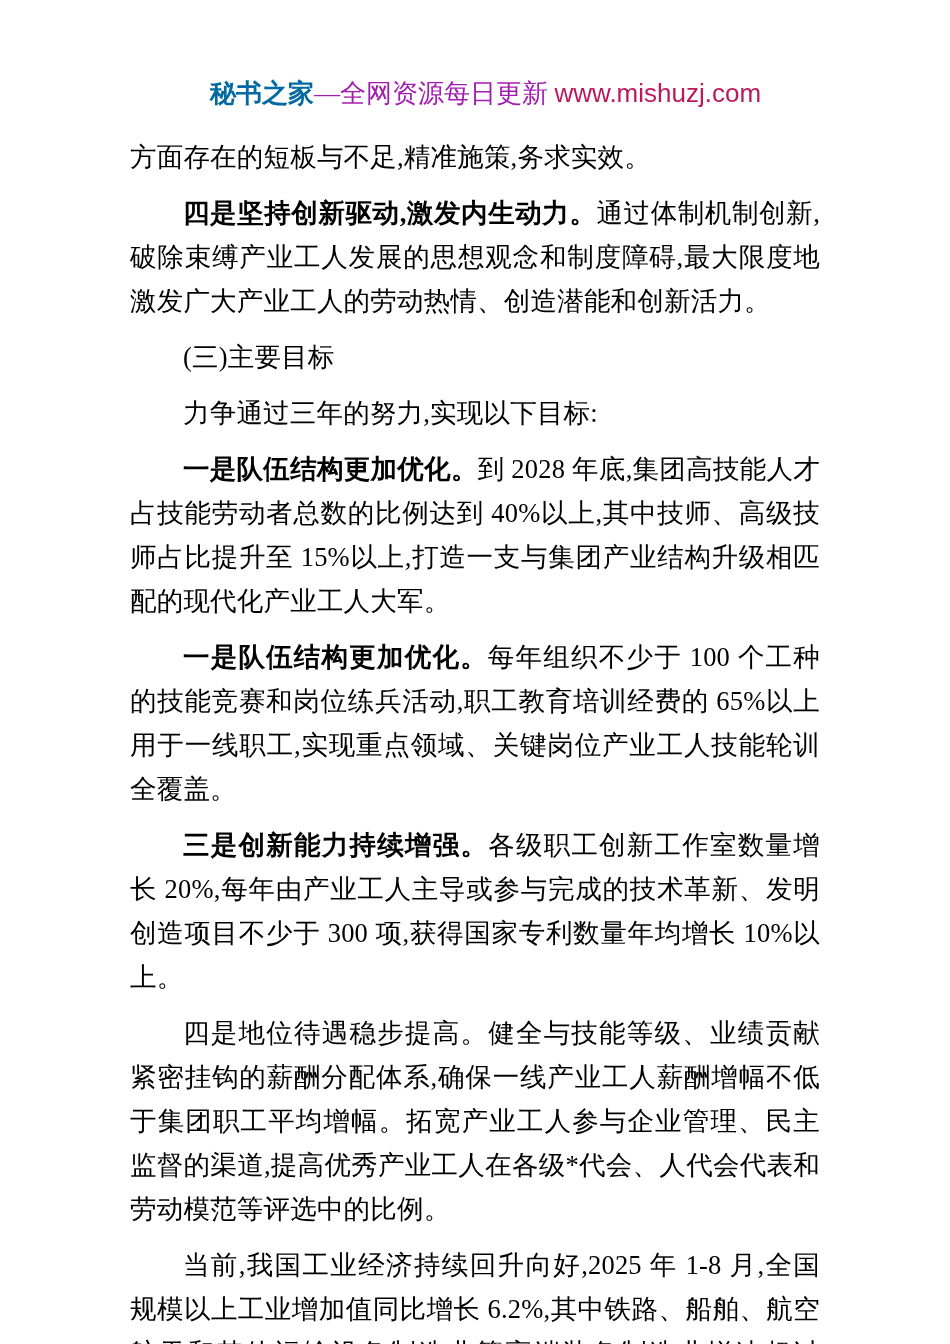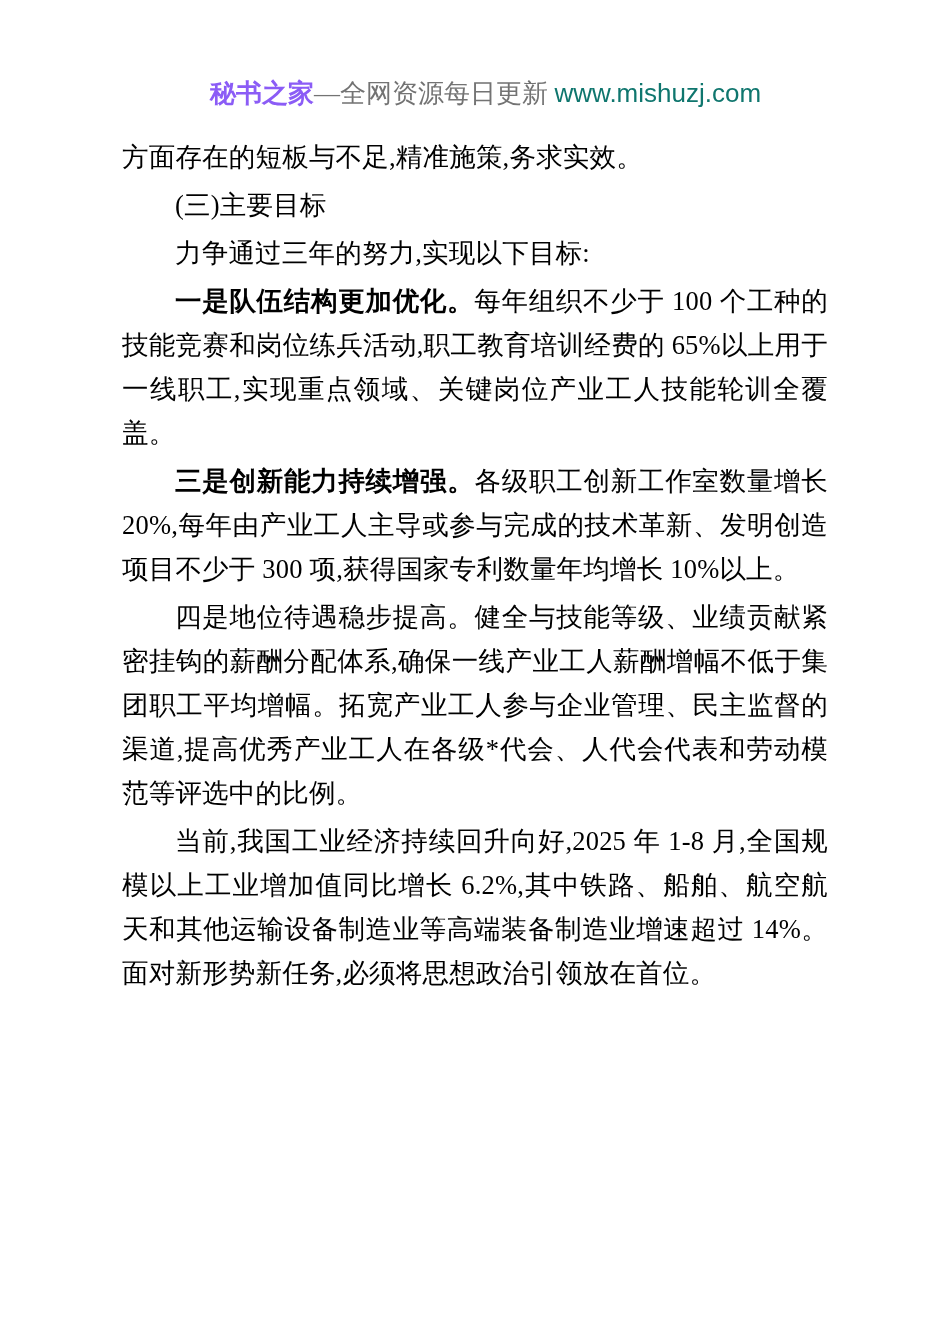--- a/index.html
+++ b/index.html
@@ -24,61 +24,63 @@
   }
   .watermark {
     text-align: left;
     font-size: 26px;
     line-height: 1.2;
     margin: 0 0 26px 92px;
     white-space: nowrap;
     font-family: "Liberation Sans", "DejaVu Sans", sans-serif;
   }
   .wm-brand {
-    color: #8b5cf6;
+    color: #0369a1;
     font-weight: bold;
     font-family: Liberation Serif, serif;
   }
   .wm-sep {
-    color: #737373;
+    color: #a21caf;
     font-family: "Liberation Serif", "DejaVu Serif", serif;
   }
   .wm-url {
-    color: #0f766e;
+    color: #be185d;
     font-family: "Liberation Sans", "DejaVu Sans", sans-serif;
   }
   .body-text {
     font-size: 26.5px;
     line-height: 44px;
     text-align: justify;
     letter-spacing: 0.2px;
   }
   .body-text p {
-    margin: 4px;
+    margin: 12px;
     text-indent: 0;
   }
   .body-text p.ind {
     text-indent: 53px;
   }
   .body-text b {
     font-weight: bold;
   }
 </style>
 </head>
 <body>
 
 <div class="page">
 
   <div class="watermark">
     <span class="wm-brand">秘书之家</span><span class="wm-sep">—全网资源每日更新 </span><span class="wm-url">www.mishuzj.com</span>
   </div>
 
   <div class="body-text" id="doc-body">
       <p class=""><span>方面存在的短板与不足,精准施策,务求实效。</span></p>
+      <p class="ind"><b>四是坚持创新驱动,激发内生动力。</b><span>通过体制机制创新,破除束缚产业工人发展的思想观念和制度障碍,最大限度地激发广大产业工人的劳动热情、创造潜能和创新活力。</span></p>
       <p class="ind"><span>(三)主要目标</span></p>
       <p class="ind"><span>力争通过三年的努力,实现以下目标:</span></p>
+      <p class="ind"><b>一是队伍结构更加优化。</b><span>到 2028 年底,集团高技能人才占技能劳动者总数的比例达到 40%以上,其中技师、高级技师占比提升至 15%以上,打造一支与集团产业结构升级相匹配的现代化产业工人大军。</span></p>
       <p class="ind"><b>一是队伍结构更加优化。</b><span>每年组织不少于 100 个工种的技能竞赛和岗位练兵活动,职工教育培训经费的 65%以上用于一线职工,实现重点领域、关键岗位产业工人技能轮训全覆盖。</span></p>
       <p class="ind"><b>三是创新能力持续增强。</b><span>各级职工创新工作室数量增长 20%,每年由产业工人主导或参与完成的技术革新、发明创造项目不少于 300 项,获得国家专利数量年均增长 10%以上。</span></p>
       <p class="ind"><span>四是地位待遇稳步提高。健全与技能等级、业绩贡献紧密挂钩的薪酬分配体系,确保一线产业工人薪酬增幅不低于集团职工平均增幅。拓宽产业工人参与企业管理、民主监督的渠道,提高优秀产业工人在各级*代会、人代会代表和劳动模范等评选中的比例。</span></p>
       <p class="ind"><span>当前,我国工业经济持续回升向好,2025 年 1-8 月,全国规模以上工业增加值同比增长 6.2%,其中铁路、船舶、航空航天和其他运输设备制造业等高端装备制造业增速超过 14%。面对新形势新任务,必须将思想政治引领放在首位。</span></p>
     </div>
 
 </div>
 
 </body></html>

